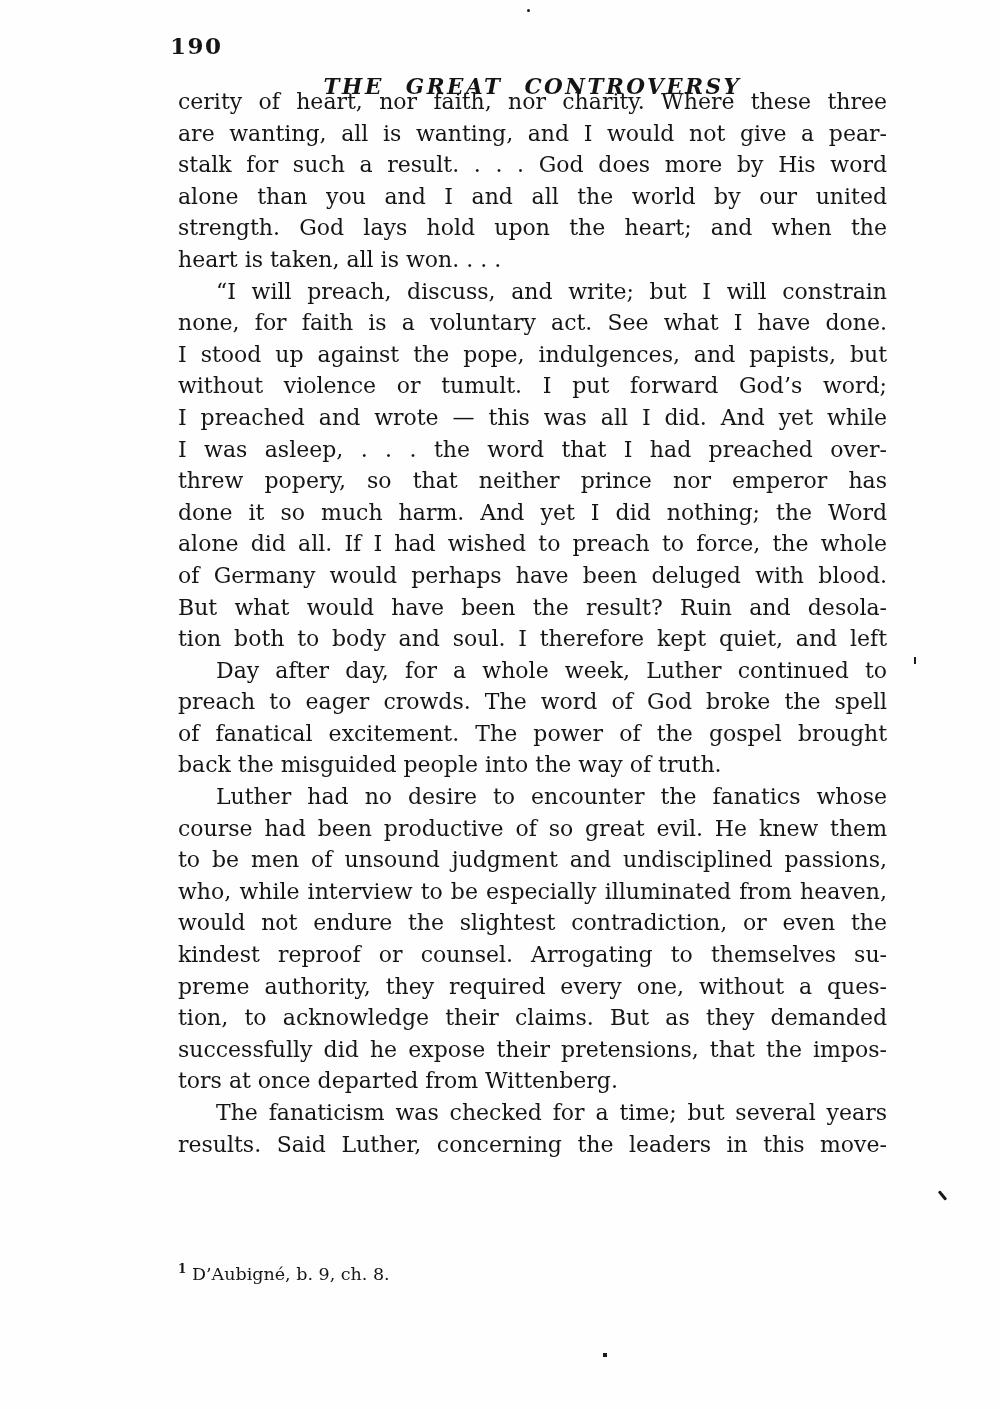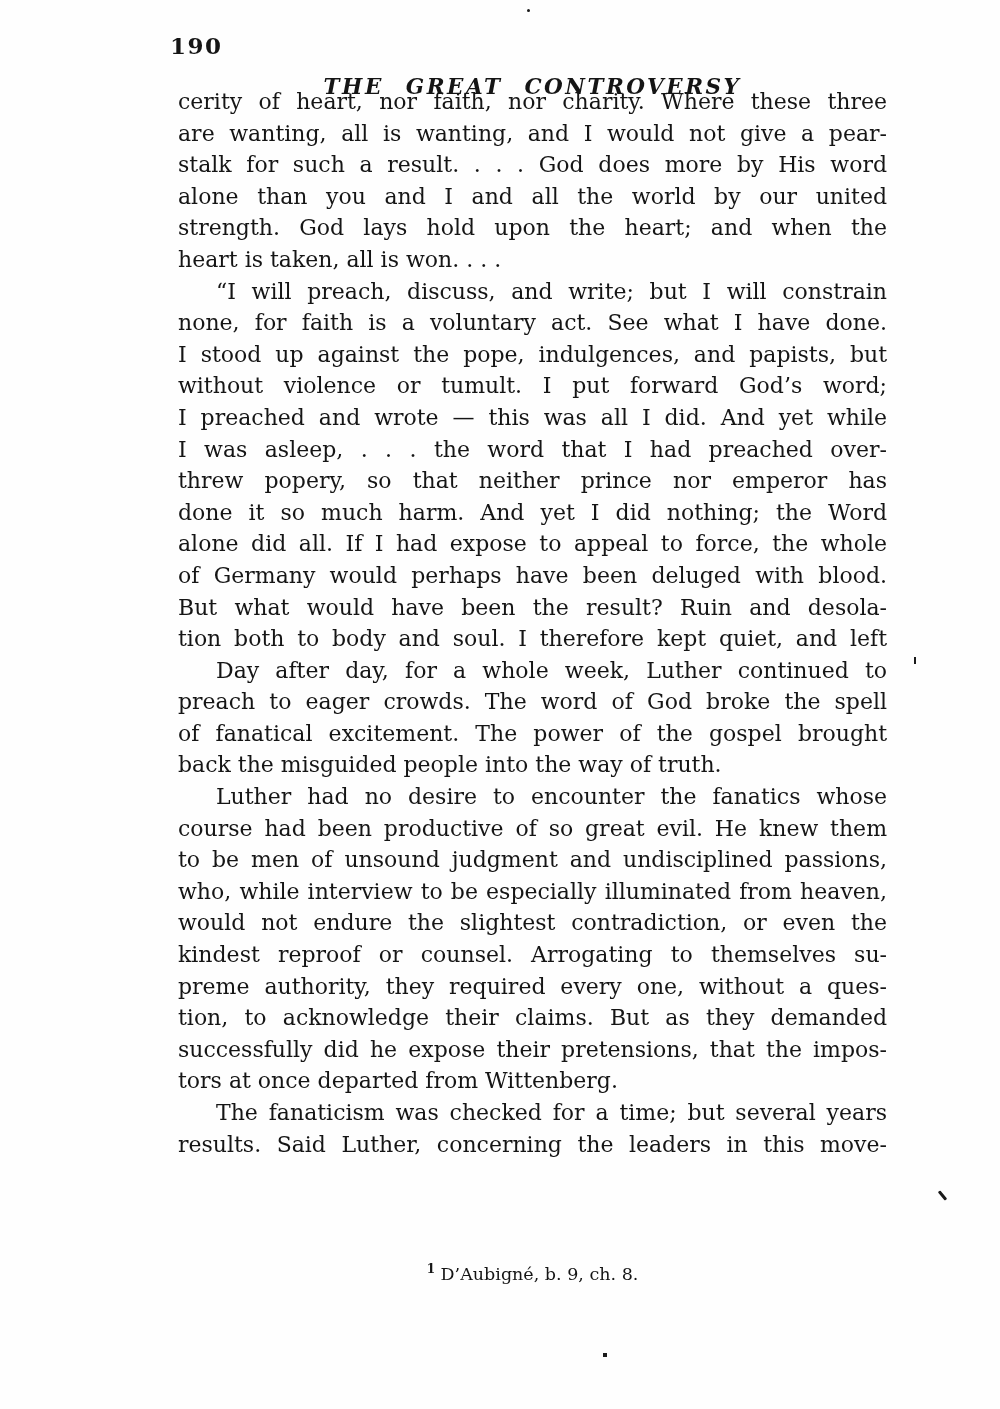--- a/index.html
+++ b/index.html
@@ -55,21 +55,21 @@
     text-align-last: justify;
     min-height: 31.6px;
   }
   .line.last { text-align-last: left; }
   .line.first-indent { padding-left: 38px; }
   .footnote {
     position: absolute;
     left: 178px;
     top: 1262px;
     width: 709px;
-    text-align: center;
+    text-align: left;
     font-size: 17.5px;
   }
   .footnote sup { font-size: 12px; font-weight: bold; }
   .speck { position: absolute; background: #1a1a1a; }
   .speck-top-dot { left: 527px; top: 9px; width: 3px; height: 3px; border-radius: 50%; }
   .speck-right-tick { left: 914px; top: 657px; width: 2px; height: 7px; }
   .speck-right-stroke { left: 941px; top: 1190px; width: 3px; height: 11px; transform: rotate(-40deg); border-radius: 1px; }
   .speck-bottom-dot { left: 603px; top: 1353px; width: 4px; height: 4px; }
 </style>
 </head>
@@ -93,21 +93,21 @@
       </div>
       <div class="para">
         <div class="line first-indent">“I will preach, discuss, and write; but I will constrain</div>
         <div class="line">none, for faith is a voluntary act.  See what I have done.</div>
         <div class="line">I stood up against the pope, indulgences, and papists, but</div>
         <div class="line">without violence or tumult.  I put forward God’s word;</div>
         <div class="line">I preached and wrote — this was all I did.  And yet while</div>
         <div class="line">I was asleep, . . . the word that I had preached over-</div>
         <div class="line">threw popery, so that neither prince nor emperor has</div>
         <div class="line">done it so much harm.  And yet I did nothing; the Word</div>
-        <div class="line">alone did all.  If I had expose to appeal to force, the whole</div>
+        <div class="line">alone did all.  If I had wished to preach to force, the whole</div>
         <div class="line">of Germany would perhaps have been deluged with blood.</div>
         <div class="line">But what would have been the result?  Ruin and desola-</div>
         <div class="line">tion both to body and soul.  I therefore kept quiet, and left</div>
       </div>
       <div class="para">
         <div class="line first-indent">Day after day, for a whole week, Luther continued to</div>
         <div class="line">preach to eager crowds.  The word of God broke the spell</div>
         <div class="line">of fanatical excitement.  The power of the gospel brought</div>
         <div class="line last">back the misguided people into the way of truth.</div>
       </div>

